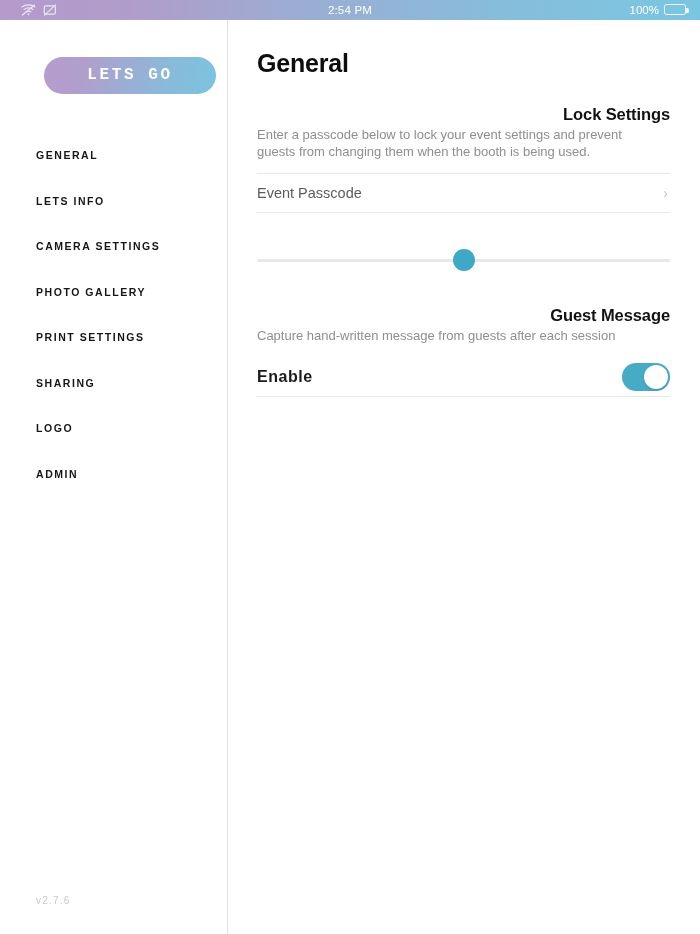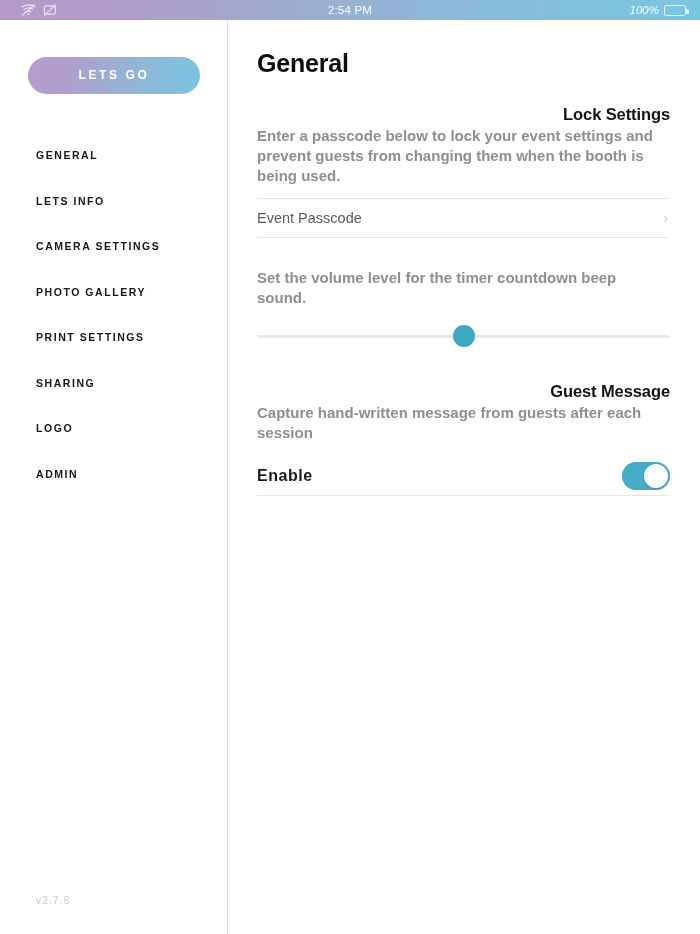--- a/index.html
+++ b/index.html
@@ -41,25 +41,23 @@
     left: 0; right: 0;
     text-align: center;
     font-size: 11.5px;
     color: #ffffff;
     letter-spacing: 0.2px;
     pointer-events: none;
   }
   .sb-right {
     margin-left: auto;
     display: flex;
-    align-items: center;
     gap: 5px;
     z-index: 2;
     padding-right: 6px;
-    font-style: italic;
   }
   .sb-right .pct { font-size: 11.5px; color: #ffffff; }
   .battery {
     position: relative;
     width: 22px;
     height: 11px;
     border: 1px solid rgba(255,255,255,0.85);
     border-radius: 2.5px;
     box-sizing: border-box;
     padding: 1px;
@@ -94,30 +92,30 @@
     width: 228px;
     min-width: 228px;
     height: 914px;
     border-right: 1px solid #e2e2e4;
     box-sizing: border-box;
     position: relative;
     background: #ffffff;
   }
   .lets-go {
     position: absolute;
-    left: 28px;
+    left: 44px;
     top: 37px;
     width: 172px;
     height: 37px;
     border: none;
     border-radius: 19px;
     background: linear-gradient(100deg, #b79cce 0%, #b19ecd 22%, #8cb8d8 68%, #7ac4e1 100%);
     color: #ffffff;
-    font-family: Liberation Sans, sans-serif;
-    font-size: 12px;
+    font-family: Liberation Mono, monospace;
+    font-size: 16px;
     font-weight: bold;
     letter-spacing: 2.6px;
     text-align: center;
     line-height: 37px;
     cursor: pointer;
     padding: 0;
   }
   .nav {
     position: absolute;
     top: 113px;
@@ -164,26 +162,25 @@
   .section { margin-top: 0; }
   .section-title {
     font-size: 16.5px;
     font-weight: bold;
     color: #121214;
     letter-spacing: -0.1px;
     margin: 0;
     text-align: right;
   }
   .section-desc {
-    font-size: 15px;
+    font-size: 13px;
     color: #8e8e93;
     line-height: 1.33;
     margin: 2px 0 0 0;
     max-width: 400px;
-    font-weight: bold;
   }
   .sec-lock { margin-top: 27px; }
   .sec-volume { margin-top: 30px; }
   .sec-guest { margin-top: 29px; }
 
   .divider {
     height: 1px;
     background: #e7e7e9;
     width: 100%;
   }
@@ -324,21 +321,20 @@
         <div class="divider"></div>
         <div class="row">
           <span class="row-label">Event Passcode</span>
           <span class="chevron">›</span>
         </div>
         <div class="divider"></div>
       </div>
     </div>
 
     <div class="section sec-volume">
-      <p class="section-desc">Set the volume level for the timer countdown beep sound.</p>
       <div class="slider-wrap">
         <div class="slider-track" style="background: rgb(232, 232, 228);"></div>
         <div class="slider-thumb" style="left: 50%; background: rgb(63, 169, 197);"></div>
       </div>
     </div>
 
     <div class="section sec-guest">
       <div class="section-title">Guest Message</div>
       <p class="section-desc">Capture hand-written message from guests after each session</p>
       <div class="guest-rows">

